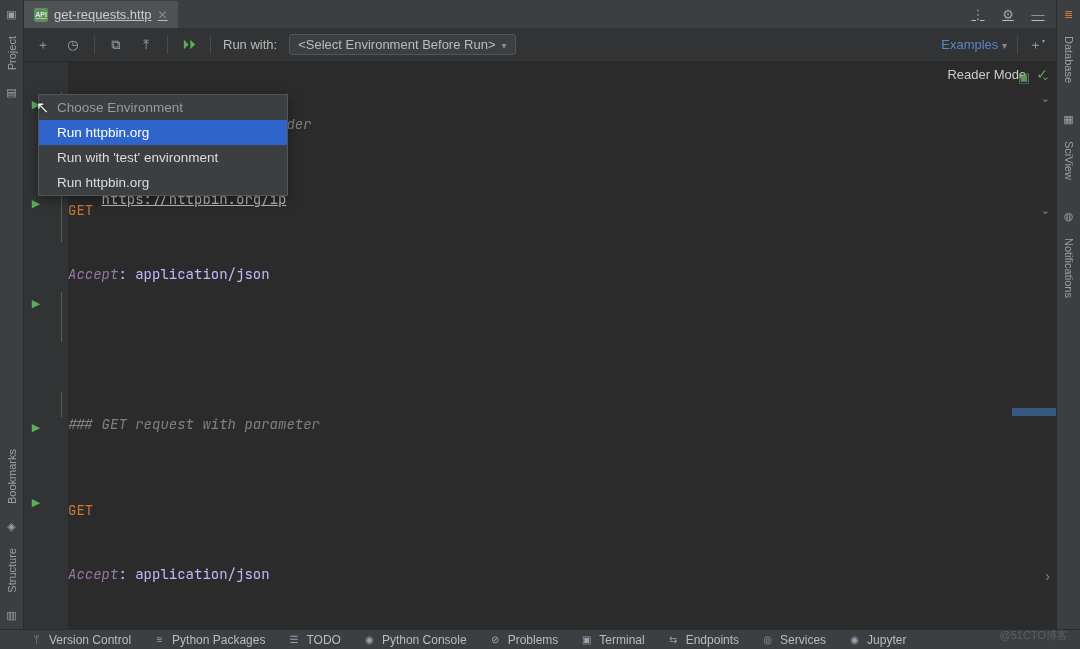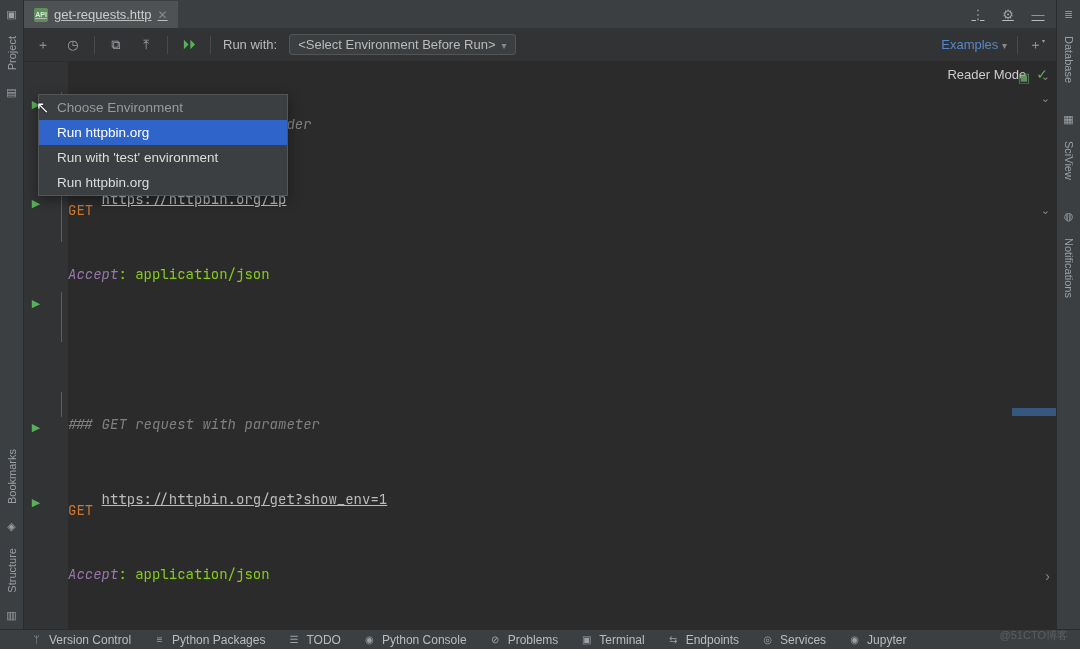--- a/index.html
+++ b/index.html
@@ -53,21 +53,21 @@
   .reader-mode { color:#ccc; font-size:13px;}
   .gutter { position:absolute; left:0; top:0; bottom:0; width:44px; background:#313335;}
   .codearea { position:absolute; left:44px; right:50px; top:0; bottom:0;
     font-family: "JetBrains Mono", Menlo, Consolas, monospace;
     font-size:14px; line-height:25px; white-space:pre;}
   .codeline { height:25px; display:flex; align-items:center; }
   .comment { color:#808080; font-style:italic;}
   .method { color:#cc7832;margin-top:21px;}
   .url { color:#bbb; text-decoration:underline;}
   .header { color:#9876aa; font-style:italic;}
-  .normal { color:#84cc16;}
+  .normal { color:#c4b5fd;}
 
   .run-gutter { position:absolute; left:6px; width:12px; height:12px;
     color:#5ab05a; font-size:11px; display:flex; align-items:center; justify-content:center;}
   .bp-line { position:absolute; left:37px; width:1px; height:25px; background:#6a8759; opacity:.6;}
 
   
   .ctxmenu { position:absolute; top:94px; left:38px; width:250px;
     background:#3c3f41; border:1px solid #555; box-shadow:0 4px 12px rgba(0,0,0,.4); z-index:50;}
   .ctxitem { padding:5px 18px; color:#ddd; cursor:pointer; font-size:13.5px;}
   .ctxitem.header-item { color:#999; cursor:default;}
@@ -173,21 +173,21 @@
     <div class="bp-line" style="top:230px;height:50px;"></div>
     <div class="bp-line" style="top:330px;"></div>
   </div>
 
   <div class="codearea">
     <div class="codeline"><span class="comment">### </span><span class="comment">GET request with a header</span></div>
     <div class="codeline"><span class="method">GET</span><span>&nbsp;</span><span class="url">https://httpbin.org/ip</span></div>
     <div class="codeline"><span class="header">Accept</span><span class="normal">: application/json</span></div>
     <div class="codeline"></div>
     <div class="codeline"><span class="comment">### </span><span class="comment">GET request with parameter</span></div>
-    <div class="codeline"><span class="method">GET</span><span>&nbsp;</span><span class="url">https://httpbin.org/get?show_env=1</span></div>
+    <div class="codeline"><span class="method">GET</span><span>&nbsp;</span></div>
     <div class="codeline"><span class="header">Accept</span><span class="normal">: application/json</span></div>
     <div class="codeline"></div>
     
     
     
     
     
     
     
     

